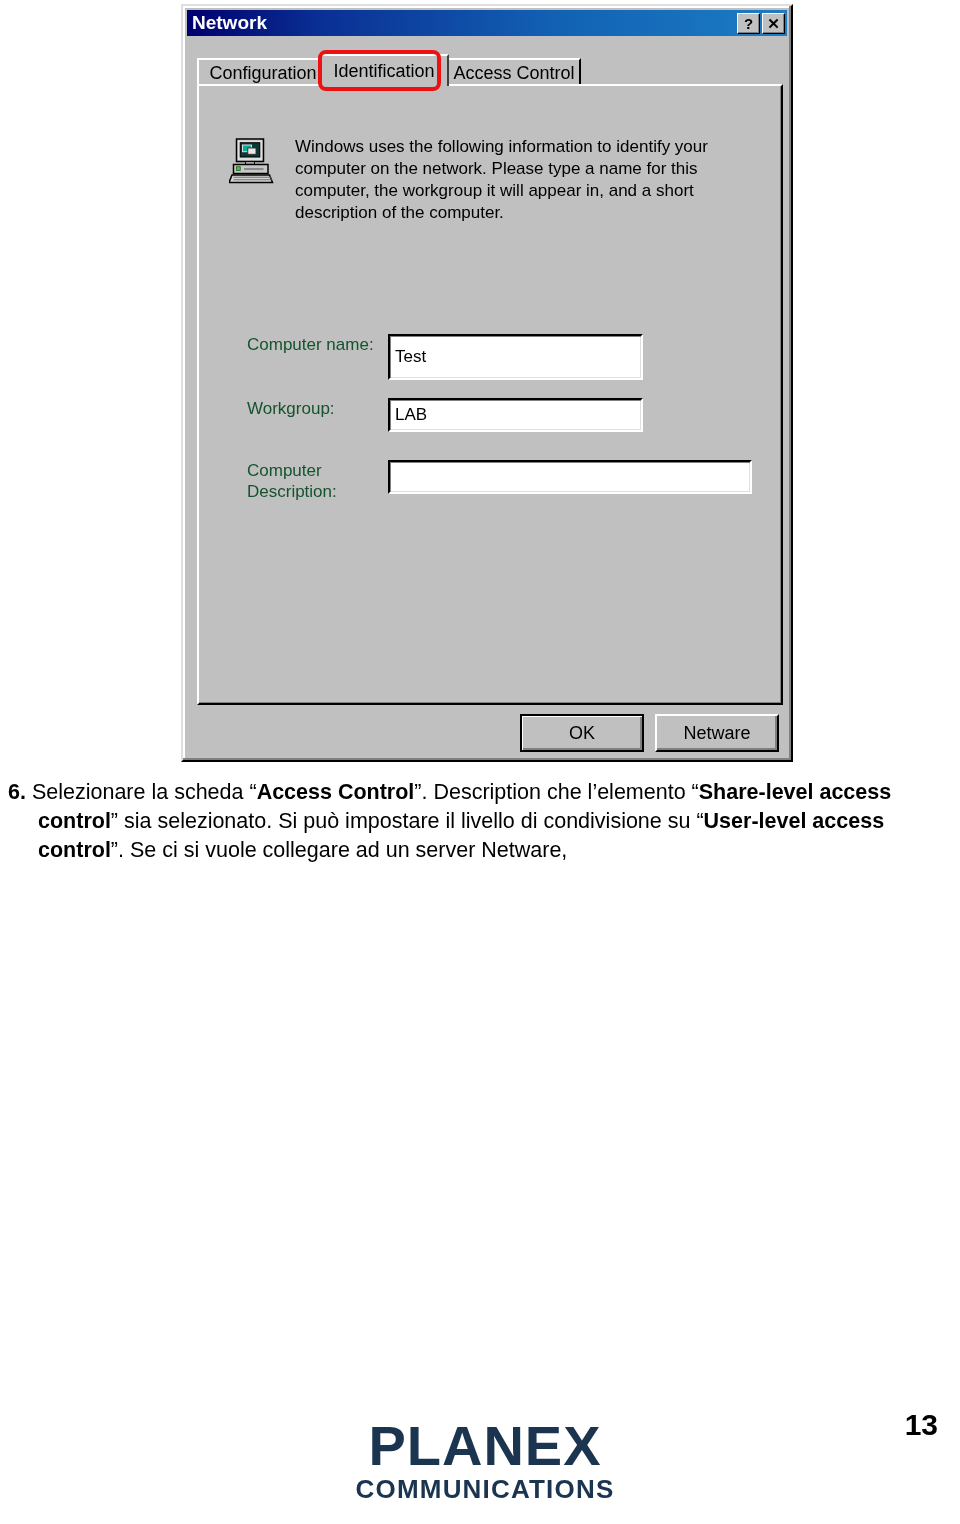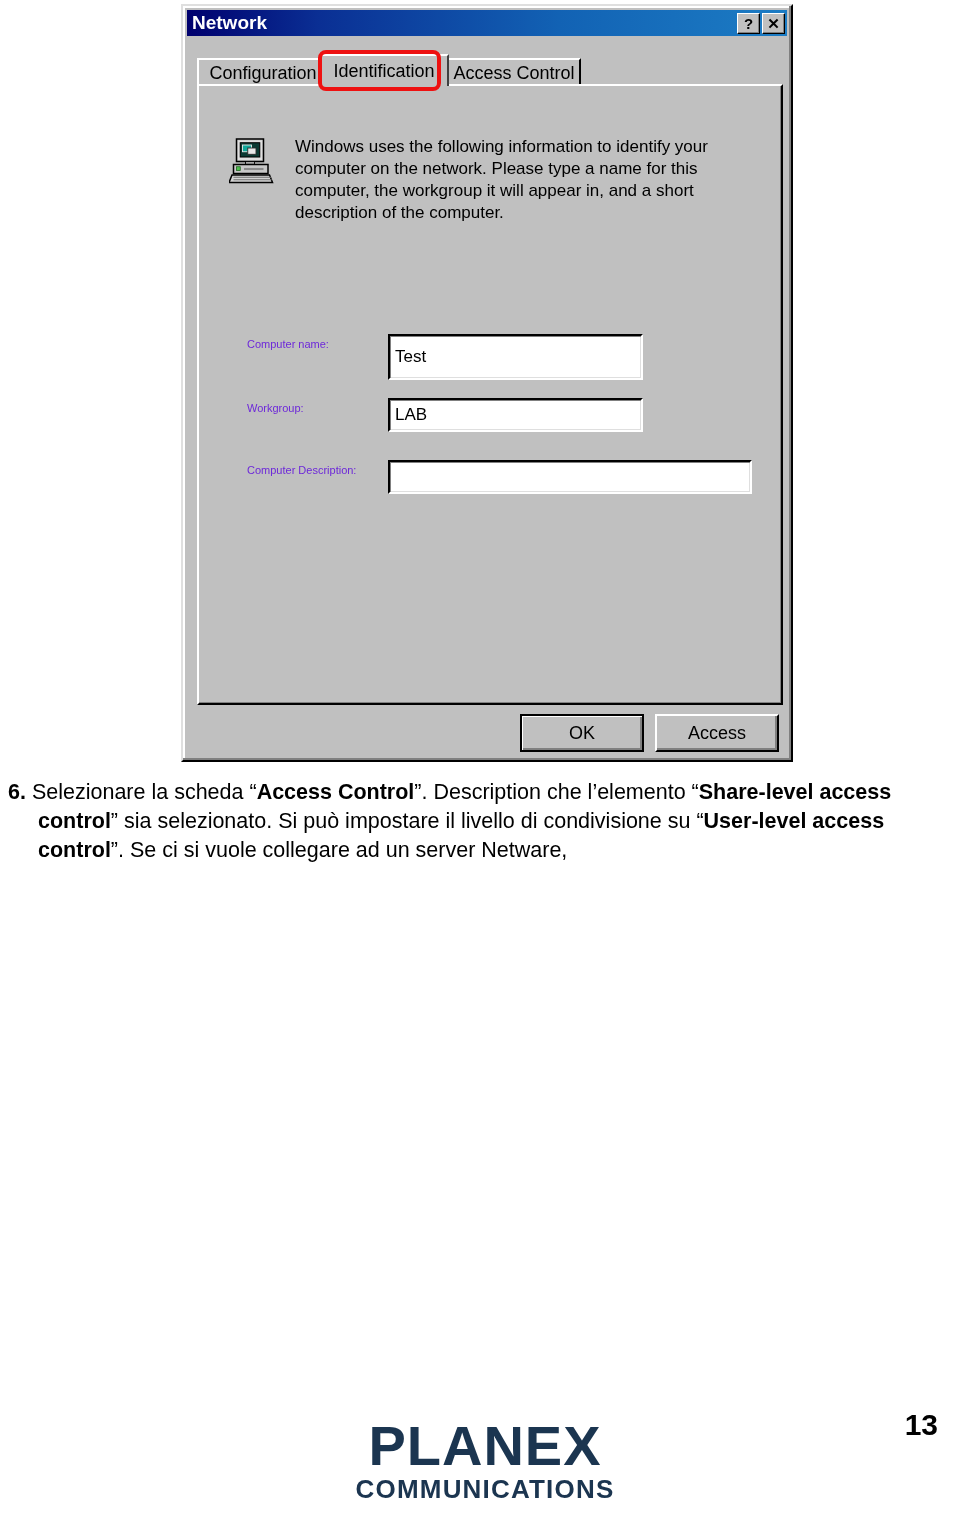--- a/index.html
+++ b/index.html
@@ -158,23 +158,23 @@
     font-family: "Liberation Sans", sans-serif;
   }
 
   
   .field {
     position: absolute;
     display: flex;
     align-items: flex-start;
   }
   .field-label {
-    font-size: 11px;
+    font-size: 17px;
     line-height: 21px;
-    color: #6d28d9;
+    color: #14532d;
     font-family: "Liberation Sans", sans-serif;
   }
   .textbox {
     background: #ffffff;
     border-top: 2px solid #000000;
     border-left: 2px solid #000000;
     border-right: 2px solid #ffffff;
     border-bottom: 2px solid #ffffff;
     box-sizing: border-box;
     box-shadow: inset 1px 1px 0 #808080, inset -1px -1px 0 #dfdfdf;
@@ -339,21 +339,21 @@
 
     <div class="field" id="field-computer-description">
       <span class="field-label">Computer Description:</span>
       <span class="textbox"></span>
     </div>
 
   </div>
 
   <div class="btnrow">
     <div class="btn default" id="btn-ok">OK</div>
-    <div class="btn" id="btn-cancel">Access</div>
+    <div class="btn" id="btn-cancel">Netware</div>
   </div>
 
 </div>
 
 <div class="body-text">
   <span class="cont"><b>6.</b>
     <span>Selezionare la scheda “</span><b>Access Control</b><span>”. Description che l’elemento “</span><b>Share-level access control</b><span>” sia selezionato. Si può impostare il livello di condivisione su “</span><b>User-level access control</b><span>”. Se ci si vuole collegare ad un server Netware,</span>
   </span>
 </div>
 

